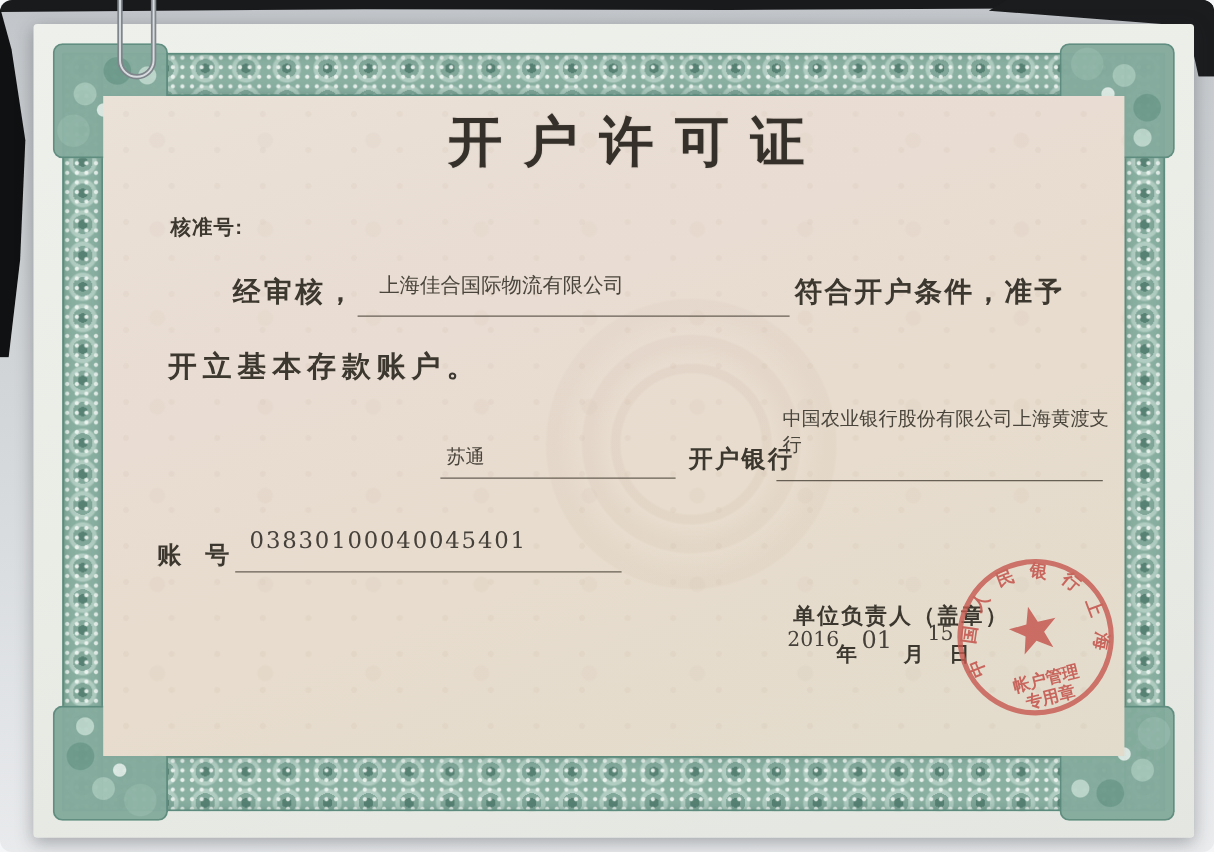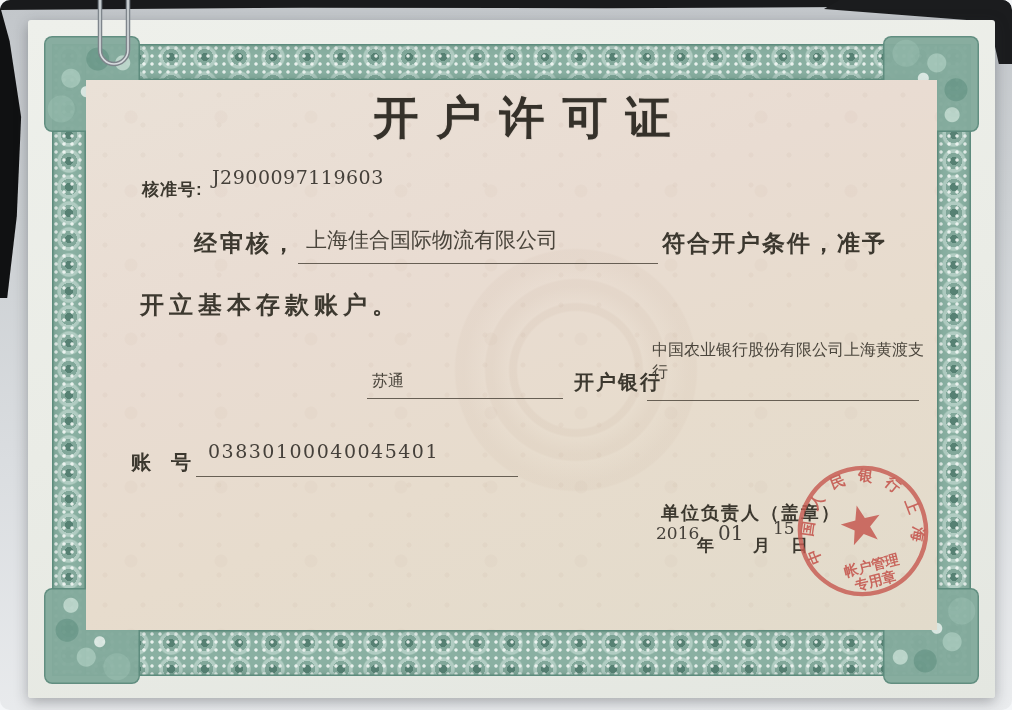--- a/index.html
+++ b/index.html
@@ -73,21 +73,21 @@
 
   .approval-label { left:114px; top:158px; font-size:17px; font-weight:bold; letter-spacing:1px; }
   .approval-value { left:184px; top:146px; font-size:19px; letter-spacing:.5px; color:#45403a; }
 
   .serial-row { left:667px; top:151px; display:flex; align-items:baseline; gap:7px; }
   .serial-label { font-size:18px; font-weight:bold; letter-spacing:2px; }
   .serial-prefix { font-size:20px; }
   .serial-number { font-size:20px; letter-spacing:2.5px; color:#b3554f; }
 
   .stmt-prefix { left:166px; top:208px; font-size:23px; font-weight:bold; letter-spacing:3px; }
-  .stmt-company { left:278px; top:206px; font-size:21px; color:#4a453c; }
+  .stmt-company { left:288px; top:206px; font-size:17px; color:#4a453c; }
   .stmt-suffix { left:634px; top:208px; font-size:23px; font-weight:bold; letter-spacing:2px; }
   .stmt-line2 { left:112px; top:269px; font-size:24px; font-weight:bold; letter-spacing:5px; }
 
   .rep-label { left:108px; top:347px; font-size:19px; font-weight:bold; letter-spacing:.5px; }
   .rep-value { left:344px; top:351px; font-size:16px; color:#4a453c; }
 
   .bank-label { left:546px; top:349px; font-size:20px; font-weight:bold; letter-spacing:2px; }
   .bank-value { left:624px; top:319px; width:272px; font-size:16px; line-height:22px;
                 color:#4a453c; white-space:normal; }
 
@@ -131,21 +131,20 @@
     <div class="corner corner-br"></div>
     <div class="corner corner-bl"></div>
 
     <div class="paper">
       <div class="medallion"></div>
     </div>
 
     <div class="txt title">开户许可证</div>
 
     <div class="txt approval-label">核准号:</div>
-    <div class="txt approval-value serif">J2900097119603</div>
 
 
     <div class="txt stmt-prefix">经审核，</div>
     <div class="txt stmt-company">上海佳合国际物流有限公司</div>
     <div class="uline ul-company"></div>
     <div class="txt stmt-line2">开立基本存款账户。</div>
     <div class="txt stmt-suffix">符合开户条件，准予</div>
 
     <div class="txt rep-value">苏通</div>
     <div class="uline ul-rep"></div>

